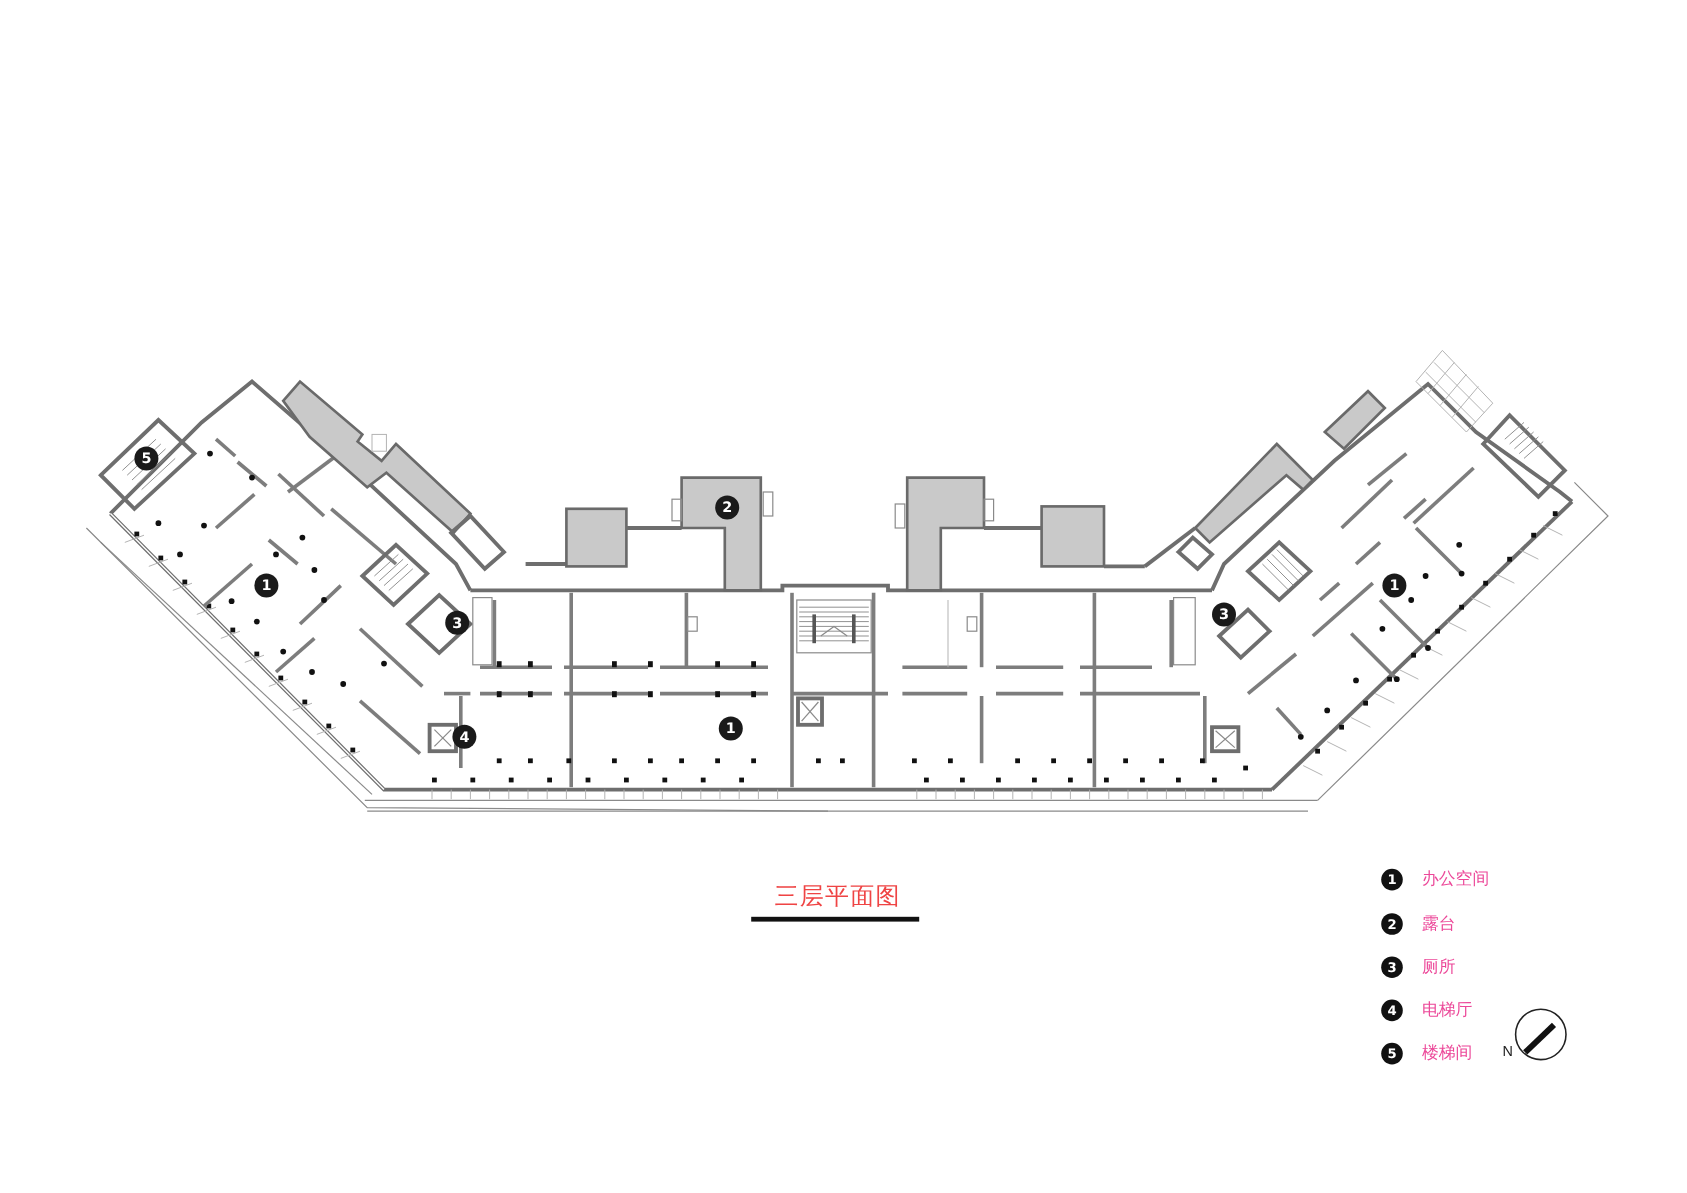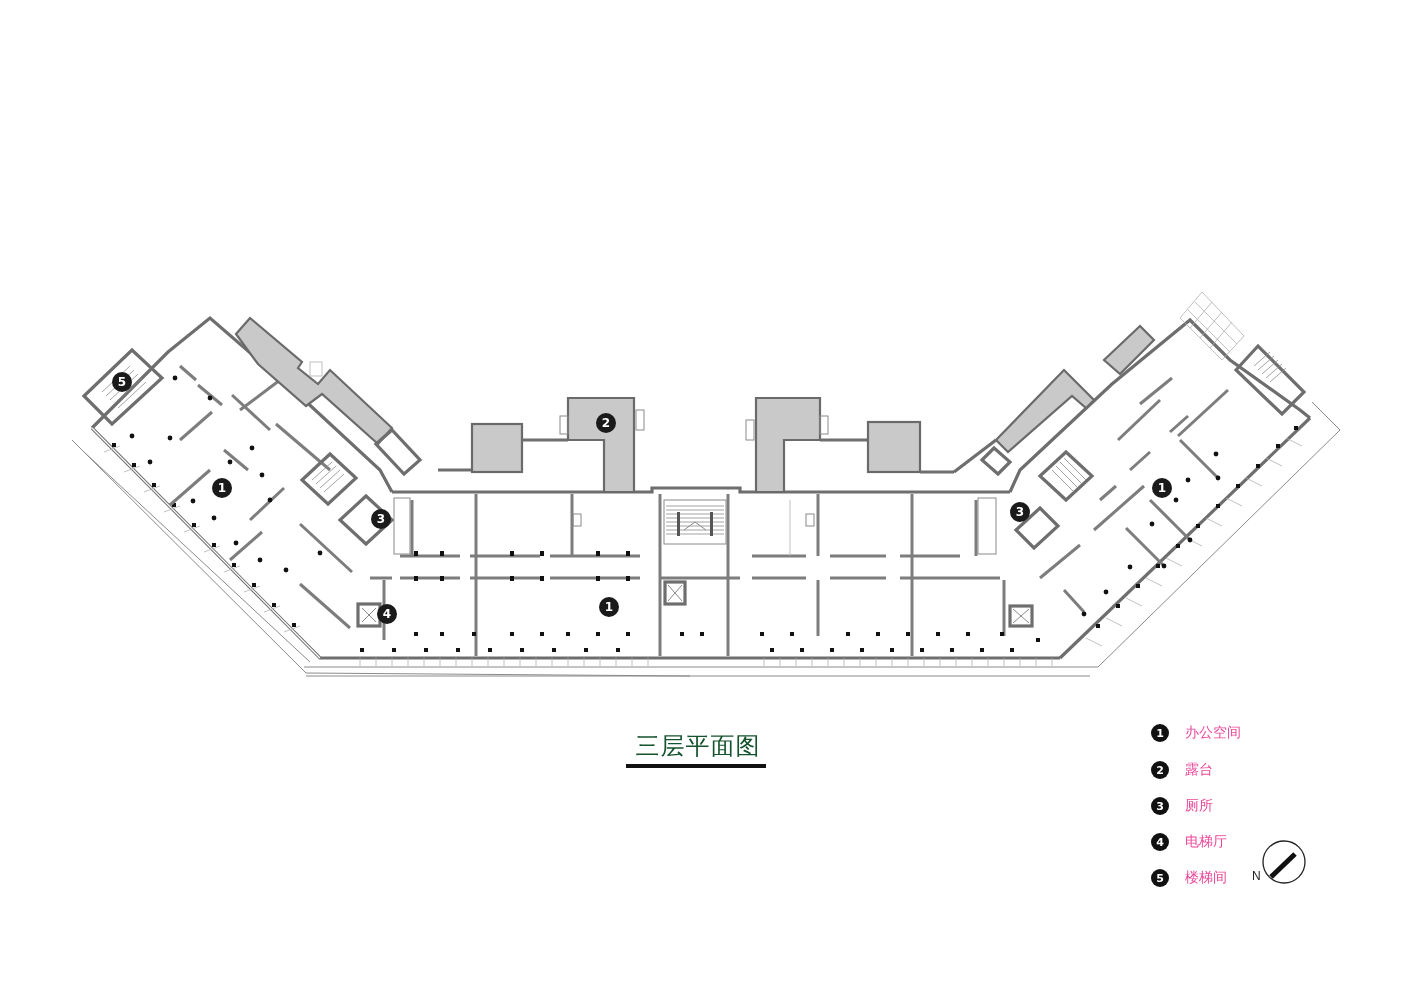--- a/index.html
+++ b/index.html
@@ -11,21 +11,21 @@
     .thin { fill: none; stroke: #8a8a8a; stroke-width: 1; }
     .hair { fill: none; stroke: #b0b0b0; stroke-width: 0.8; }
     .terrace { fill: #c9c9c9; stroke: #6a6a6a; stroke-width: 2.2; }
     .col { fill: #111; }
     .part { fill: none; stroke: #7d7d7d; stroke-width: 3; stroke-linecap: butt; }
     .stair { fill: none; stroke: #8c8c8c; stroke-width: 0.8; }
     .marker circle { fill: #1a1a1a; }
     .marker text { fill: #ffffff; font-family: "DejaVu Sans", sans-serif; font-size: 12px; font-weight: bold; text-anchor: middle; dominant-baseline: central; }
 
     .title { position: absolute; left: 628px; top: 731px; width: 140px; text-align: center;
-             font-size: 24px; letter-spacing: 1px; color: #14532d; line-height: 30px; }
+             font-size: 20px; letter-spacing: 1px; color: #ef4444; line-height: 30px; }
     .title-underline { position: absolute; left: 626px; top: 764px; width: 140px; height: 4px; background: #111; }
 
     .legend { position: absolute; left: 1151px; top: 722px; width: 120px; }
     .legend-item { position: absolute; left: 0; height: 22px; display: flex; align-items: center; }
     .legend-badge { width: 18px; height: 18px; border-radius: 50%; background: #111; color: #fff;
                     font-size: 11px; font-weight: bold; display: flex; align-items: center; justify-content: center; }
     .legend-label { margin-left: 16px; font-size: 14px; color: #ec4899; }
 
     .north { position: absolute; left: 1251px; top: 840px; width: 60px; height: 50px; }
     .north-letter { position: absolute; left: 1252px; top: 869px; font-size: 12px; color: #222; font-family: "Liberation Sans", sans-serif; }

